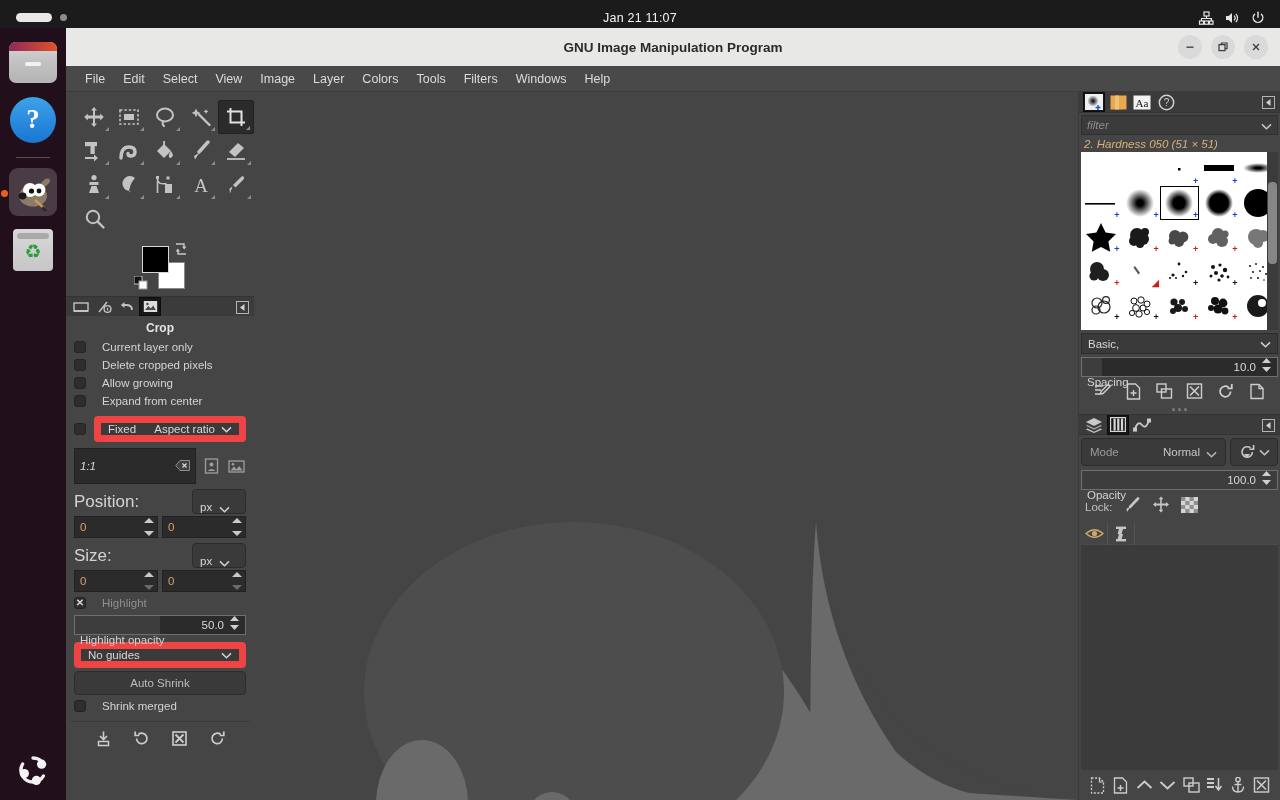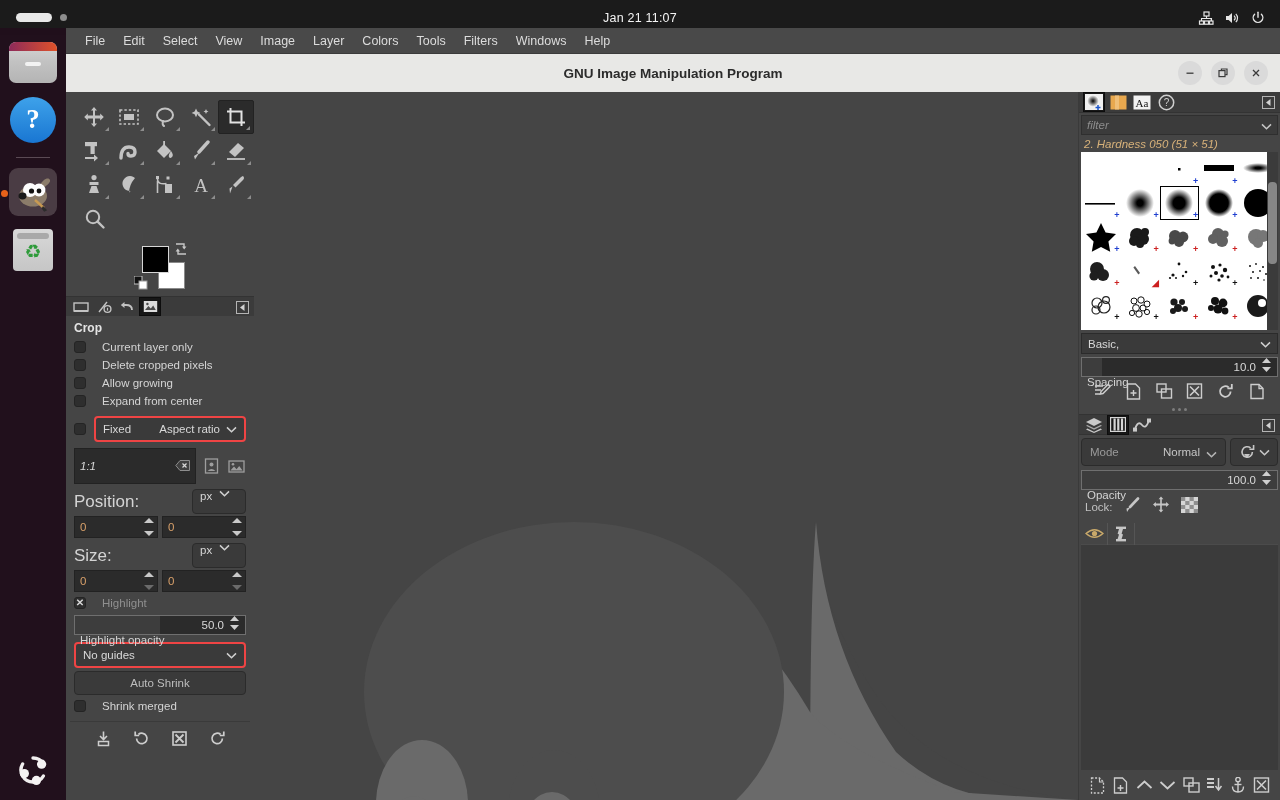--- a/index.html
+++ b/index.html
@@ -152,55 +152,55 @@
     padding-left: 4px; gap:1px; position:relative;
     border-top: 1px solid #333;
   }
   .otab { width: 22px; height: 19px; display:flex; align-items:center; justify-content:center; }
   .otab.sel { background:#171717; border:1px solid #0d0d0d; }
   #optmenu { position:absolute; right:5px; top:3px; }
   #optbody {
     flex: 1; background: #454545; padding: 4px 4px 0 4px;
     display:flex; flex-direction:column;
   }
-  .opt-title { font-size: 12px; font-weight: bold; color: #e4e4e4; padding: 1px 4px 3px; }
+  .opt-title { font-size: 12px; font-weight: bold; color: #e4e4e4; padding: 1px 4px 3px; text-align: center; }
   .chk-row { display:flex; align-items:center; gap:16px; padding: 3px 4px; }
   .chkbox {
     width: 12px; height: 12px; border-radius: 3px; background: #2e2e2e;
     border: 1px solid #242424; flex: none;
   }
   .chkbox.on {
     background: #2e2e2e; color:#d8d8d8; font-size:10px; line-height:10px;
     text-align:center; font-weight:bold;
   }
   .chk-label { font-size: 11.5px; color: #d4d4d4; }
   .chk-label.dim { color: #8f8f8f; }
 
   .combo {
-    background: #3a3a3a; border: 2px solid #ef4444; border-radius: 4px;
+    background: #3a3a3a; border: 7px solid #ef4444; border-radius: 4px;
     height: 26px; display:flex; align-items:center; padding: 0 7px;
     font-size: 11.5px; color: #d8d8d8; gap: 6px;
   }
   .combo .cv { margin-left:auto; display:flex; align-items:center; gap:6px; }
   .chev { width: 11px; height: 7px; }
 
   .ratio-row { display:flex; align-items:center; gap:5px; padding: 3px 4px 0; }
   .ratio-entry {
     flex:1; height: 36px; background:#2b2b2b; border:1px solid #222;
     display:flex; align-items:center; padding: 0 5px;
     font-size: 11.5px; color:#d8d8d8; font-style: italic;
   }
   .ratio-entry .clr { margin-left:auto; }
   .mini-btn { width: 20px; height: 21px; display:flex; align-items:center; justify-content:center; }
 
   .lbl-row { display:flex; align-items:center; padding: 5px 4px 2px; }
   .lbl { font-size: 17px; color: #d4d4d4; }
   .unit-combo {
     margin-left:auto; background:#3a3a3a; border:1px solid #2b2b2b; border-radius:4px;
-    height: 25px; min-width: 54px; display:flex; align-items:flex-start; gap:7px;
+    height: 25px; min-width: 54px; display:flex; align-items:flex-end; gap:7px;
     padding: 0 7px; font-size: 11.5px; color:#d8d8d8;
   }
   .spin-pair { display:flex; gap:4px; padding: 0 4px; }
   .spin {
     flex: 1; height: 22px; background:#2b2b2b; border:1px solid #222;
     display:flex; align-items:center; padding: 0 5px;
     font-size: 11.5px; color:#d8a06a; position: relative;
   }
   .spin .arrows {
     position:absolute; right: 2px; top: 1px; width:11px; height: 18px;
@@ -381,34 +381,20 @@
         <path d="M5.6 10 A12 12 0 0 0 5.6 22" stroke="#f0eeee" stroke-width="3.4" fill="none" stroke-linecap="round"></path>
         <circle cx="24.6" cy="10.2" r="4.6" fill="#f5f3f3"></circle>
         <circle cx="7.4" cy="19.6" r="4.6" fill="#f5f3f3"></circle>
         <circle cx="19.4" cy="26.4" r="4.6" fill="#f5f3f3"></circle>
       </svg>
     </div>
   </div>
 
   <div id="gimp">
 
-    <div id="menubar">
-      <span class="menu-item">File</span>
-      <span class="menu-item">Edit</span>
-      <span class="menu-item">Select</span>
-      <span class="menu-item">View</span>
-      <span class="menu-item">Image</span>
-      <span class="menu-item">Layer</span>
-      <span class="menu-item">Colors</span>
-      <span class="menu-item">Tools</span>
-      <span class="menu-item">Filters</span>
-      <span class="menu-item">Windows</span>
-      <span class="menu-item">Help</span>
-    </div>
-
     <div id="titlebar">
       <div id="title">GNU Image Manipulation Program</div>
       <div id="wctrl">
         <span class="wbtn">
           <svg width="12" height="12" viewBox="0 0 12 12">
               <path d="M2.5 6.2h7" stroke="#3a3a3a" stroke-width="1.3"></path>
             </svg>
         </span>
         <span class="wbtn">
           <svg width="12" height="12" viewBox="0 0 12 12">
@@ -417,20 +403,34 @@
           </svg>
         </span>
         <span class="wbtn">
           <svg width="12" height="12" viewBox="0 0 12 12">
             <path d="M3 3 L9 9 M9 3 L3 9" stroke="#3a3a3a" stroke-width="1.3"></path>
           </svg>
         </span>
       </div>
     </div>
 
+    <div id="menubar">
+      <span class="menu-item">File</span>
+      <span class="menu-item">Edit</span>
+      <span class="menu-item">Select</span>
+      <span class="menu-item">View</span>
+      <span class="menu-item">Image</span>
+      <span class="menu-item">Layer</span>
+      <span class="menu-item">Colors</span>
+      <span class="menu-item">Tools</span>
+      <span class="menu-item">Filters</span>
+      <span class="menu-item">Windows</span>
+      <span class="menu-item">Help</span>
+    </div>
+
     <div id="body">
 
       <div id="leftdock">
 
         <div id="toolbox">
           <div class="tool-row">
             <div class="tool">
               <svg width="22" height="22" viewBox="0 0 22 22" fill="#c3c3c3">
                 <path d="M11 1 l3 3.4 h-2 v5.2 h5.2 v-2 L20.8 11 l-3.6 3.4 v-2 H12 v5.2 h2 L11 21 l-3-3.4 h2 v-5.2 H4.8 v2 L1.2 11 l3.6-3.4 v2 H10 V4.4 H8z"></path>
               </svg>

